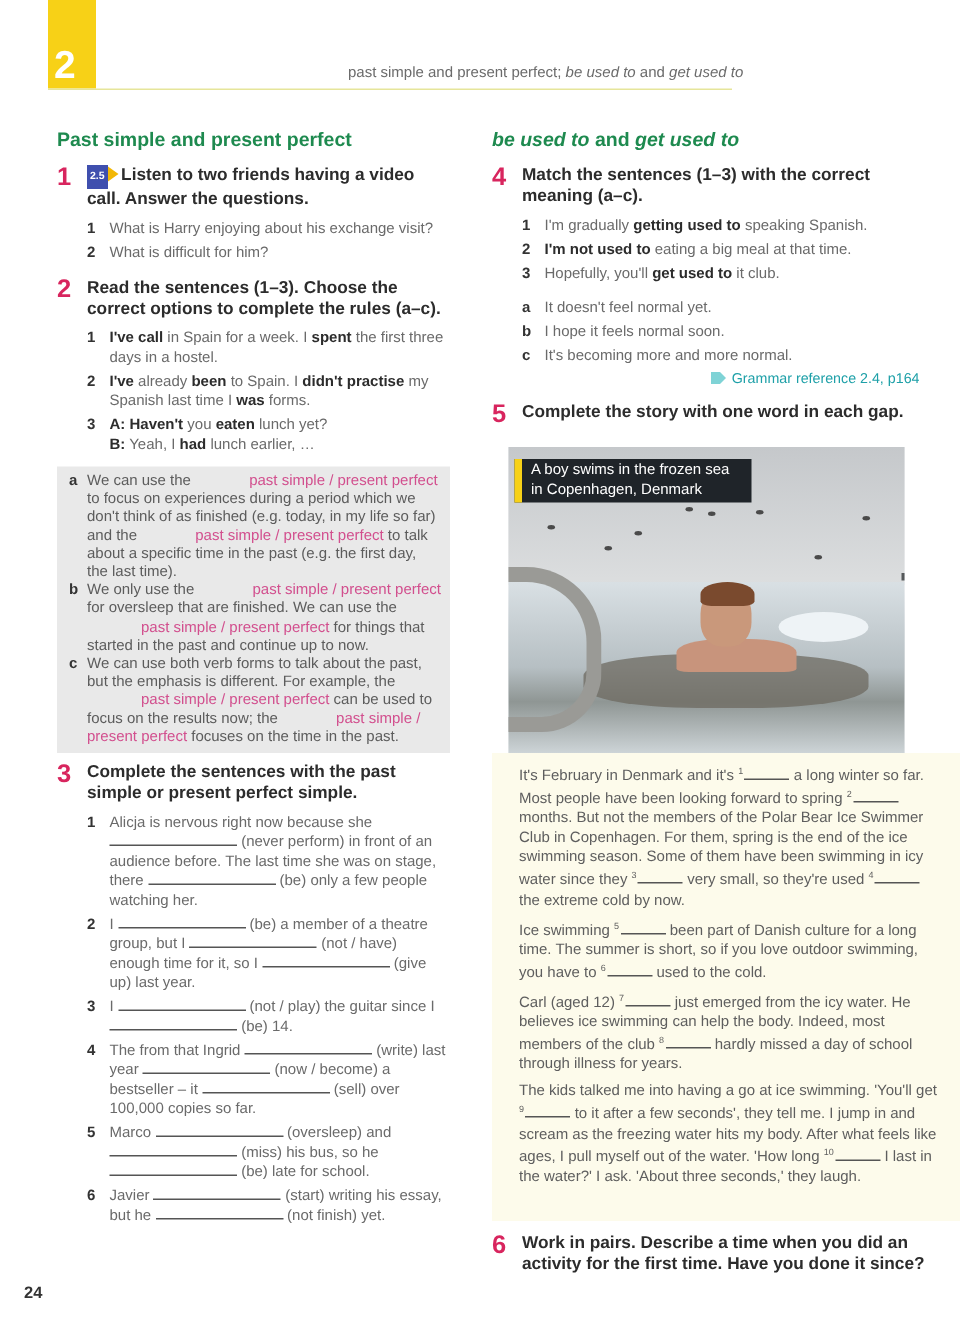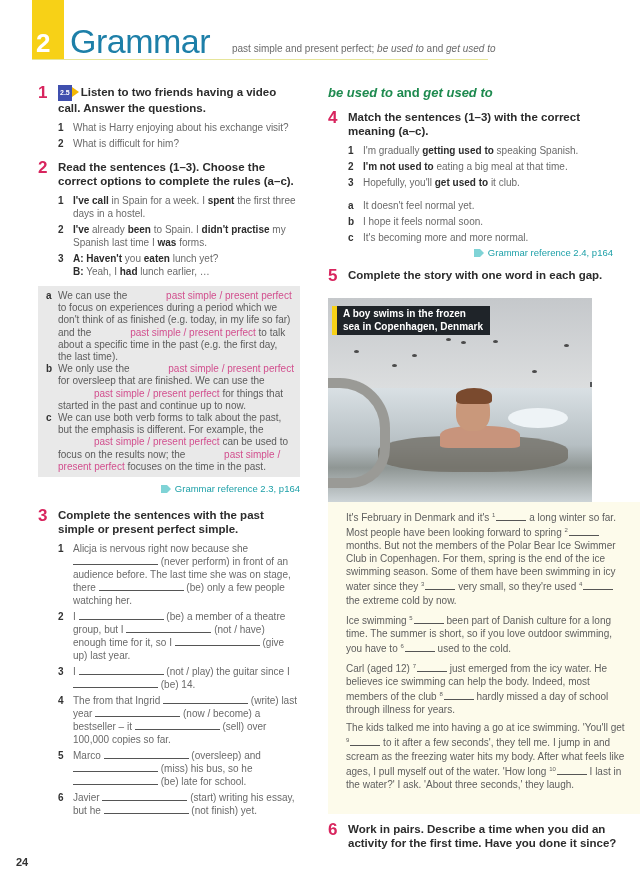--- a/index.html
+++ b/index.html
@@ -37,22 +37,22 @@
   .pink { color: #d24f8e; padding-left: 36px; }
 
   .gref { font-size: 9.5px; font-weight: normal; color: #1ea0a8; margin: 4px 0 14px 20px; text-align: right; }
   .gref-icon { display: inline-block; width: 10px; height: 8px; position: relative; margin-right: 4px; vertical-align: -1px; }
   .gref-icon::before { content: ""; position: absolute; left: 0; top: 0; width: 6px; height: 8px; background: #7fd3d6; }
   .gref-icon::after { content: ""; position: absolute; left: 6px; top: 0; border-top: 4px solid transparent; border-bottom: 4px solid transparent; border-left: 4px solid #7fd3d6; }
 
   .blank { display: inline-block; border-bottom: 1px solid #555; height: 9px; vertical-align: baseline; }
   .b80 { width: 85px; } .b50 { width: 30px; }
 
-  .photo { position: absolute; left: 328px; top: 298px; width: 264px; height: 204px; overflow: hidden;
-    background: linear-gradient(#c8ccd0 0%, #d8dadc 40%, #dfe3e6 45%, #b9c2c8 60%, #a9b0b2 80%, #cfd5d8 100%); font-weight: bold; }
+  .photo { position: absolute; left: 339px; top: 298px; width: 264px; height: 204px; overflow: hidden;
+    background: linear-gradient(#c8ccd0 0%, #d8dadc 40%, #dfe3e6 45%, #b9c2c8 60%, #a9b0b2 80%, #cfd5d8 100%); }
   .sky { position: absolute; left: 0; top: 0; width: 100%; height: 92px; background: linear-gradient(#c5c8cb, #dcdedf); }
   .sea { position: absolute; left: 0; top: 90px; width: 100%; height: 114px; background: linear-gradient(#d9e0e4, #b6bfc3 50%, #8f9694 70%, #cdd4d7); }
   .ice1 { position: absolute; left: 180px; top: 110px; width: 60px; height: 20px; background: #eef3f6; border-radius: 50%; }
   .ice2 { position: absolute; left: 280px; top: 110px; width: 50px; height: 30px; background: #eef3f6; border-radius: 50%; }
   .boy-head { position: absolute; left: 128px; top: 93px; width: 34px; height: 40px; background: #c9987b; border-radius: 45% 45% 40% 40%; }
   .boy-hair { position: absolute; left: 128px; top: 90px; width: 36px; height: 16px; background: #7a4a2e; border-radius: 50% 50% 20% 20%; }
   .boy-body { position: absolute; left: 112px; top: 128px; width: 80px; height: 22px; background: #c8947c; border-radius: 40% 40% 10% 10%; }
   .water-hole { position: absolute; left: 50px; top: 138px; width: 190px; height: 36px; background: #6e6a60; border-radius: 40%; opacity: 0.75; }
   .ladder { position: absolute; left: -8px; top: 80px; width: 70px; height: 110px; border: 10px solid #9a9a96; border-left: none; border-radius: 0 50px 40px 0; }
   .ship { position: absolute; left: 262px; top: 84px; width: 50px; height: 5px; background: #55585a; }
@@ -67,26 +67,26 @@
   .ex6 { position: absolute; left: 328px; top: 822px; width: 290px; }
 
   .page-num { position: absolute; left: 16px; top: 856px; font-size: 11px; font-weight: bold; color: #333; }
 </style>
 </head>
 <body>
 
 <div class="header">
   <div class="unit-block"></div>
   <div class="unit-num">2</div>
-  <div class="title">Grammar</div>
   <div class="subtitle"><span>past simple and present perfect; </span><i>be used to</i><span> and </span><i>get used to</i></div>
   <div class="header-rule"></div>
 </div>
 
 <div class="col-left">
+  <div class="section-head">Past simple and present perfect</div>
 
   <div class="ex">
     <span class="ex-num">1</span>
     <div class="ex-inst">
       <span class="badge">2.5</span><span class="play"></span><span>Listen to two friends having a video call. Answer the questions.</span>
     </div>
     <div class="items">
       <div class="item"><span class="item-n">1</span><span>What is Harry enjoying about his exchange visit?</span></div>
       <div class="item"><span class="item-n">2</span><span>What is difficult for him?</span></div>
     </div>
@@ -101,21 +101,20 @@
       <div class="item"><span class="item-n">3</span><b>A:</b><b> Haven't</b><span> you </span><b>eaten</b><span> lunch yet?</span><br><b>B:</b><span> Yeah, I </span><b>had</b><span> lunch earlier, …</span></div>
     </div>
   </div>
 
   <div class="rule-box">
     <div class="rule"><span class="rule-l">a</span><span>We can use the </span><span class="pink">past simple / present perfect</span><span> to focus on experiences during a period which we don't think of as finished (e.g. today, in my life so far) and the </span><span class="pink">past simple / present perfect</span><span> to talk about a specific time in the past (e.g. the first day, the last time).</span></div>
     <div class="rule"><span class="rule-l">b</span><span>We only use the </span><span class="pink">past simple / present perfect</span><span> for oversleep that are finished. We can use the </span><span class="pink">past simple / present perfect</span><span> for things that started in the past and continue up to now.</span></div>
     <div class="rule"><span class="rule-l">c</span><span>We can use both verb forms to talk about the past, but the emphasis is different. For example, the </span><span class="pink">past simple / present perfect</span><span> can be used to focus on the results now; the </span><span class="pink">past simple / present perfect</span><span> focuses on the time in the past.</span></div>
   </div>
 
-  <div class="gref"><span class="gref-icon"></span><span>Grammar reference 2.3, p164</span></div>
 
   <div class="ex">
     <span class="ex-num">3</span>
     <div class="ex-inst">Complete the sentences with the past simple or present perfect simple.</div>
     <div class="items">
       <div class="item"><span class="item-n">1</span><span>Alicja is nervous right now because she </span><span class="blank b80"></span><span> (never perform) in front of an audience before. The last time she was on stage, there </span><span class="blank b80"></span><span> (be) only a few people watching her.</span></div>
       <div class="item"><span class="item-n">2</span><span>I </span><span class="blank b80"></span><span> (be) a member of a theatre group, but I </span><span class="blank b80"></span><span> (not / have) enough time for it, so I </span><span class="blank b80"></span><span> (give up) last year.</span></div>
       <div class="item"><span class="item-n">3</span><span>I </span><span class="blank b80"></span><span> (not / play) the guitar since I </span><span class="blank b80"></span><span> (be) 14.</span></div>
       <div class="item"><span class="item-n">4</span><span>The from that Ingrid </span><span class="blank b80"></span><span> (write) last year </span><span class="blank b80"></span><span> (now / become) a bestseller – it </span><span class="blank b80"></span><span> (sell) over 100,000 copies so far.</span></div>
       <div class="item"><span class="item-n">5</span><span>Marco </span><span class="blank b80"></span><span> (oversleep) and </span><span class="blank b80"></span><span> (miss) his bus, so he </span><span class="blank b80"></span><span> (be) late for school.</span></div>

